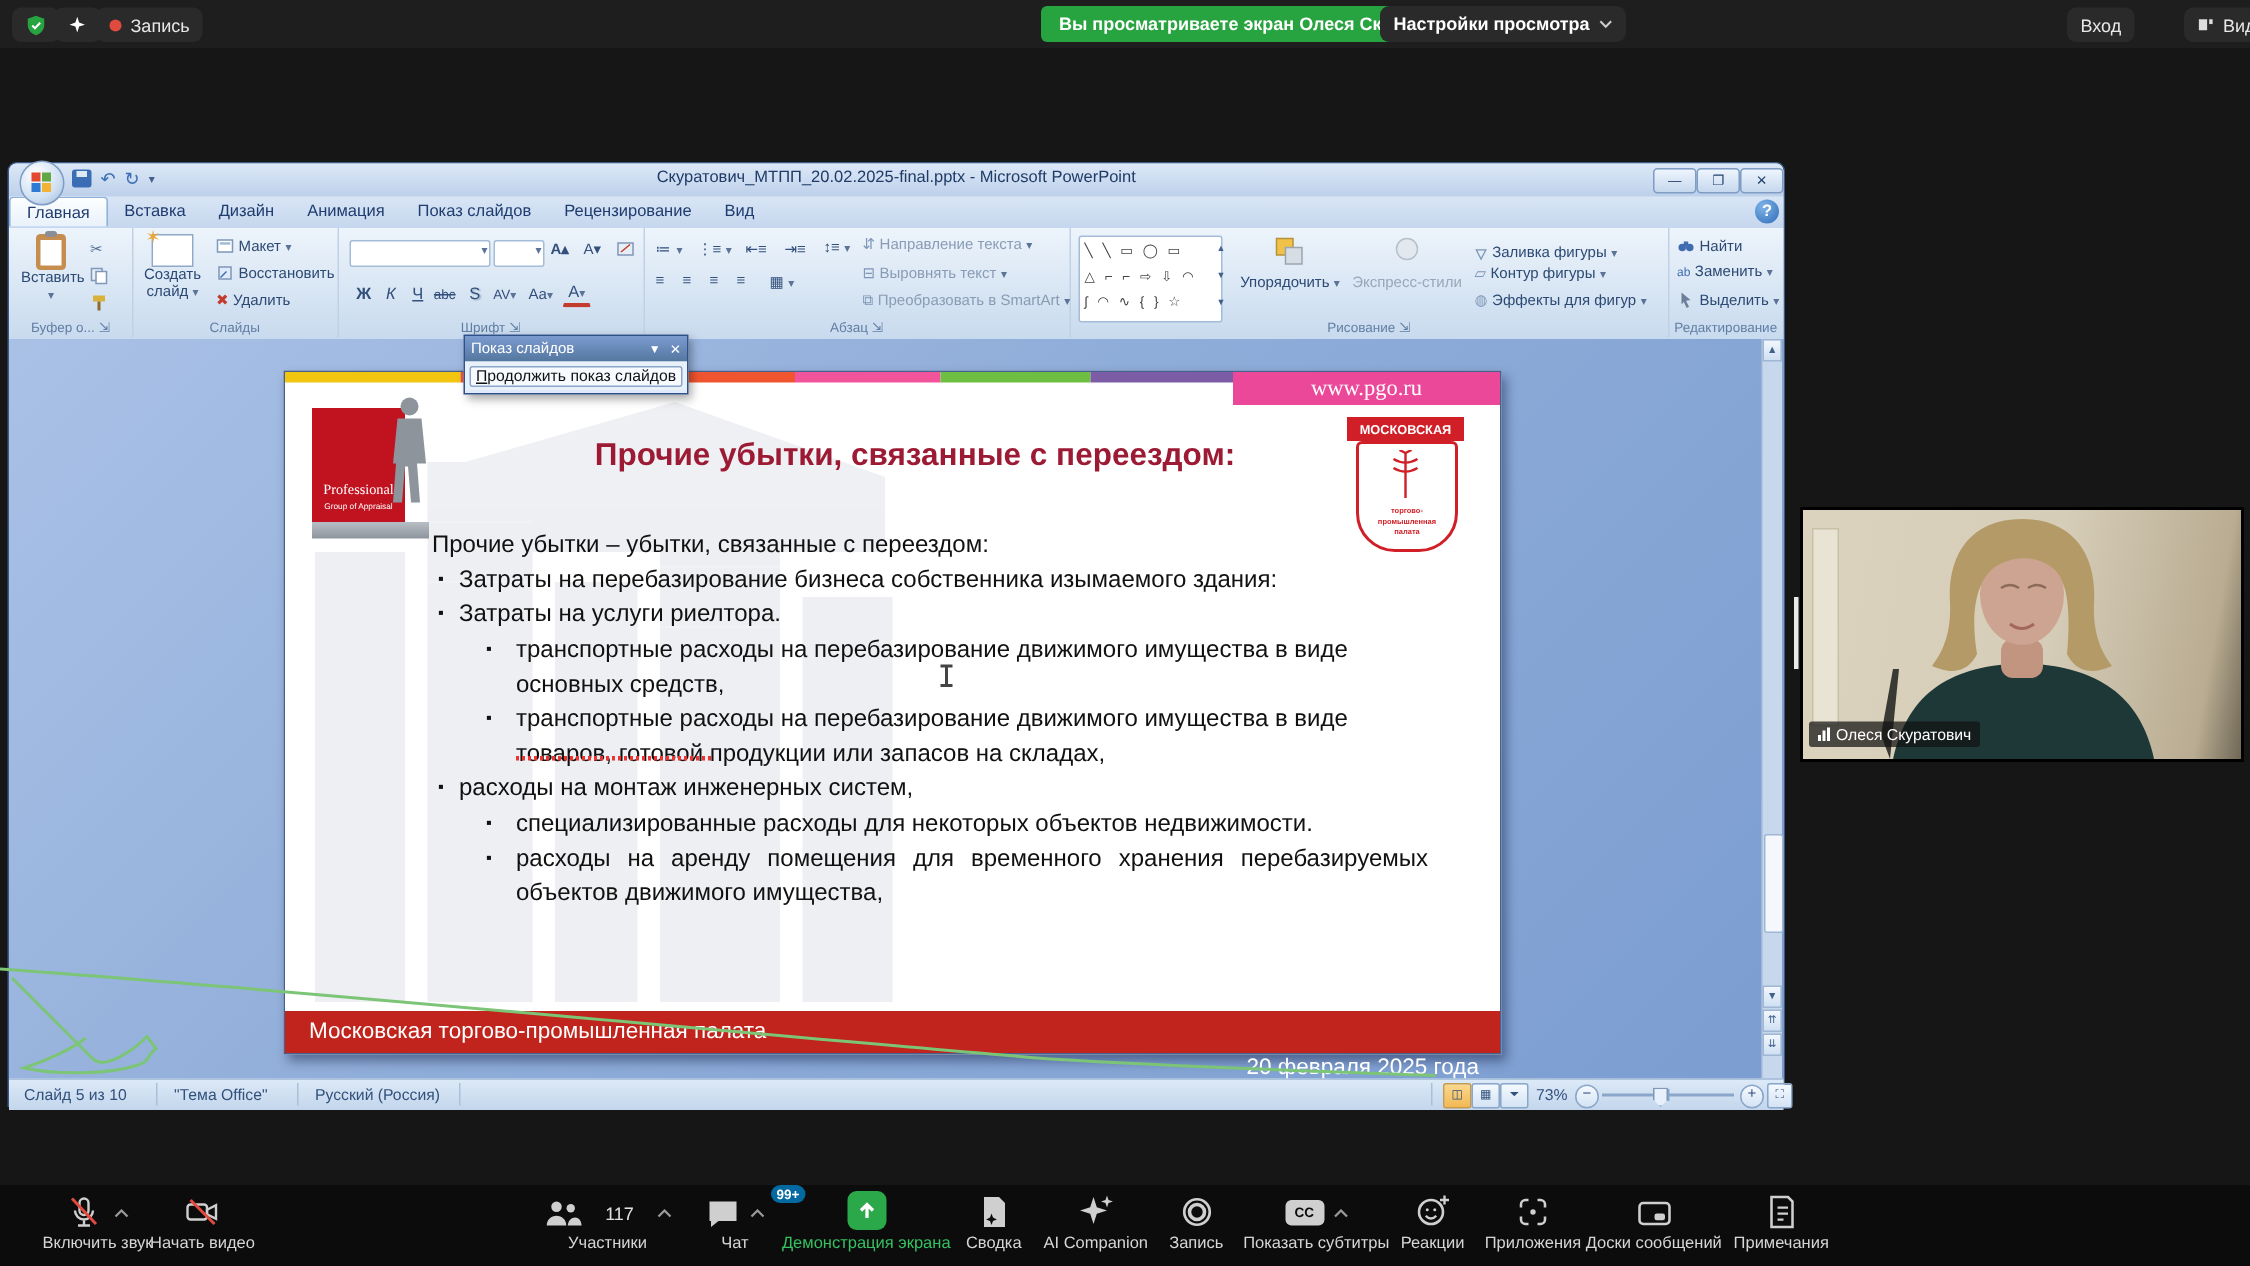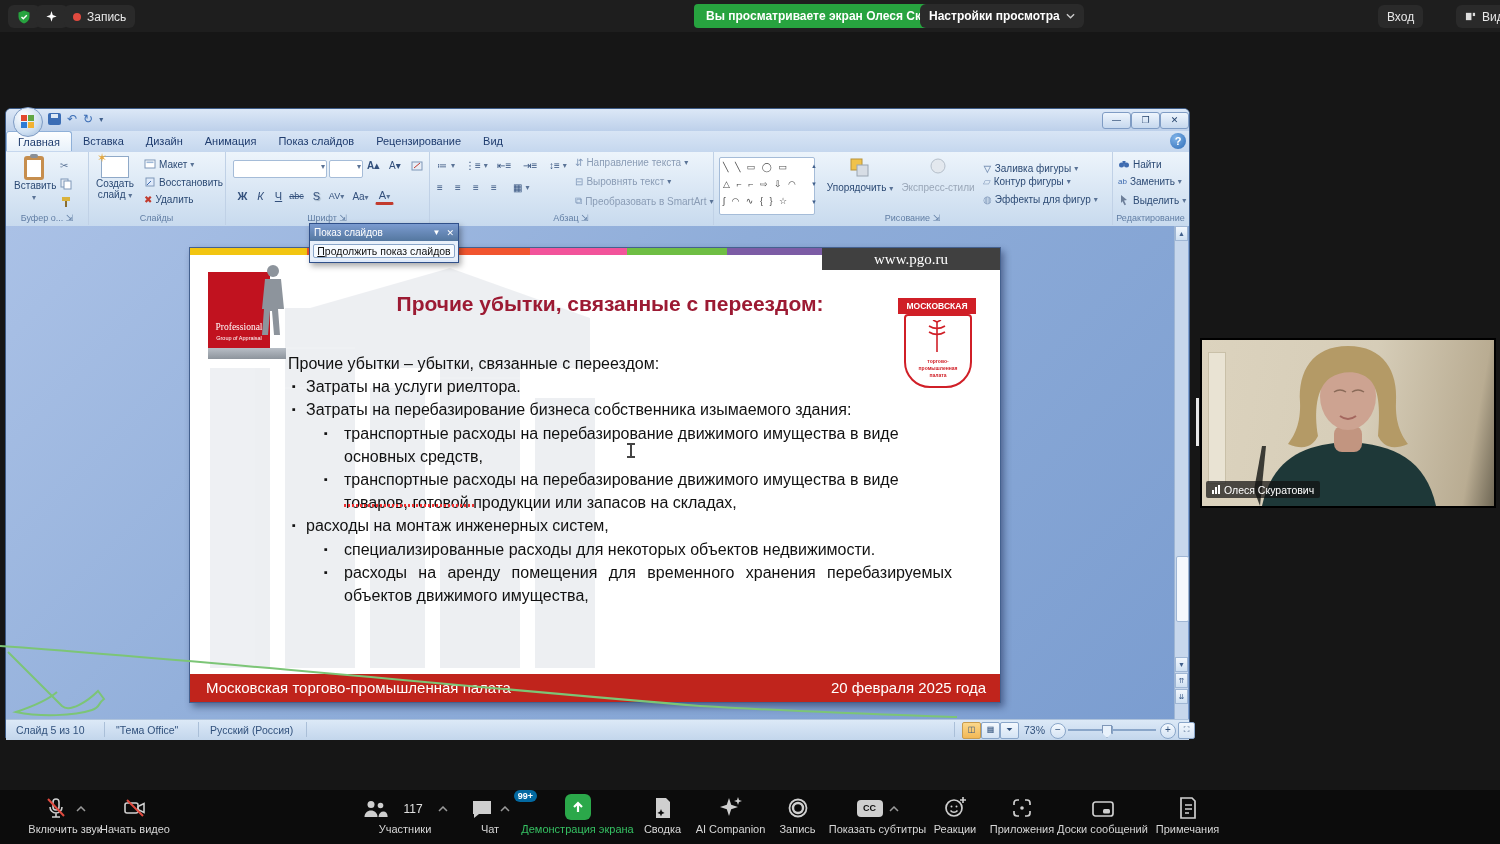--- a/index.html
+++ b/index.html
@@ -46,32 +46,32 @@
     display:flex;align-items:center;padding:0 4px;}
   #popup .body{height:19px;display:flex;align-items:center;justify-content:center;background:#e8f0fa;}
   #popup .resume{font-size:10.5px;color:#111;background:#f7fbff;border:1px solid #8aa6c9;
     padding:0 3px;border-radius:2px;}
   
   #editarea{left:0;top:117px;width:1183px;height:493px;
     background:linear-gradient(135deg,#aac1e6 0%,#8fadd9 45%,#7b9dd0 100%);overflow:hidden;}
   #slide{position:absolute;left:183px;top:21px;width:810px;height:454px;background:#fff;
     border:1px solid #44618f;box-shadow:3px 4px 7px rgba(10,20,60,.45);}
   .stripe-seg{position:absolute;top:0;height:7px;}
-  #urlbox{position:absolute;right:0;top:0;width:178px;height:22px;background:#404040;color:#fff;
+  #urlbox{position:absolute;right:0;top:0;width:178px;height:22px;background:#ec4899;color:#fff;
     font-family:"Liberation Serif",serif;font-size:15px;text-align:center;line-height:22px;}
   #slide-title{position:absolute;left:150px;top:44px;width:540px;text-align:center;
     font-size:21px;font-weight:bold;color:#9c1a33;}
   #pga-logo{position:absolute;left:18px;top:16px;width:80px;height:96px;}
   #pga-red{position:absolute;left:0;top:8px;width:62px;height:76px;background:#c1121f;}
   #pga-red .l1{position:absolute;left:0;right:0;bottom:16px;color:#fff;font-size:9.5px;text-align:center;
     font-family:"Liberation Serif",serif;}
   #pga-red .l2{position:absolute;left:0;right:0;bottom:7px;color:#fff;font-size:5.5px;text-align:center;}
   #pga-base{position:absolute;left:0;top:84px;width:78px;height:11px;
     background:linear-gradient(#b8bec6,#8d949c);}
-  #emblem{position:absolute;left:702px;top:28px;width:92px;height:92px;margin-top:20px;}
+  #emblem{position:absolute;left:702px;top:28px;width:92px;height:92px;}
   #emblem .hdr{position:absolute;left:6px;top:2px;width:78px;height:16px;background:#d01f27;color:#fff;
     font-size:8.5px;font-weight:bold;text-align:center;line-height:16px;}
   #emblem .shield{position:absolute;left:12px;top:18px;width:64px;height:70px;background:#fff;
     border:2.5px solid #d01f27;border-radius:4px 4px 26px 26px;}
   #emblem .b{position:absolute;left:0;right:0;color:#d01f27;font-weight:bold;text-align:center;font-size:5px;}
   #body-text{position:absolute;left:94px;top:104px;width:668px;font-size:16px;line-height:23.2px;color:#111;}
   .line{position:relative;}
   .b1{padding-left:22px;}
   .b1:before{content:"▪";position:absolute;left:8px;font-size:11px;}
   .b2{padding-left:60px;}
@@ -164,20 +164,21 @@
         <div style="position:absolute;left:14px;top:14px;width:6px;height:6px;background:#f2b233;"></div>
       </div>
       <div class="abs" style="left:42px;top:3px;display:flex;gap:6px;align-items:center;">
         <span style="width:13px;height:12px;background:#3b6db5;display:inline-block;border-radius:2px;position:relative;">
             <span style="position:absolute;left:3px;top:1px;width:7px;height:4px;background:#dce8f5;"></span>
           </span>
         <span style="color:#3b6db5;font-size:12px;">↶</span>
         <span style="color:#3b6db5;font-size:12px;">↻</span>
         <span style="color:#41608c;font-size:8px;">▾</span>
       </div>
+      <div class="ttl">Скуратович_МТПП_20.02.2025-final.pptx - Microsoft PowerPoint</div>
       <div class="winbtn" style="left:1096px;">—</div>
       <div class="winbtn" style="left:1125px;">❐</div>
       <div class="winbtn" style="left:1154px;">✕</div>
     </div>
 
     <div class="abs" id="tabsrow">
       <div style="width:46px;float:left;"></div>
       <div class="ptab active"><span>Главная</span></div>
       <div class="ptab"><span>Вставка</span></div>
       <div class="ptab"><span>Дизайн</span></div>
@@ -428,38 +429,38 @@
               <path d="M13 2l-4-2M13 2l4-2"></path>
             </g>
             </svg>
           <div class="b" style="top:62px;">торгово-</div>
           <div class="b" style="top:69px;">промышленная</div>
           <div class="b" style="top:76px;">палата</div>
         </div>
 
         <div id="body-text">
           <div class="line" style="margin-left:4px;">Прочие убытки – убытки, связанные с переездом:</div>
+          <div class="line b1">Затраты на перебазирование бизнеса собственника изымаемого здания:</div>
           <div class="line b1">Затраты на услуги риелтора.</div>
-          <div class="line b1">Затраты на перебазирование бизнеса собственника изымаемого здания:</div>
           <div class="line b2">транспортные расходы на перебазирование движимого имущества в виде основных средств,</div>
           <div class="line b2">транспортные расходы на перебазирование движимого имущества в виде товаров, готовой продукции или запасов на складах,</div>
           <div class="line b1">расходы на монтаж инженерных систем,</div>
           <div class="line b2 just">специализированные расходы для некоторых объектов недвижимости.</div>
           <div class="line b2 just">расходы на аренду помещения для временного хранения перебазируемых объектов движимого имущества,</div>
         </div>
         <div id="squiggle"></div>
 
         <div style="position:absolute;left:440px;top:196px;width:2px;height:13px;background:#444;">
           <div style="position:absolute;left:-3px;top:-1px;width:8px;height:2px;background:#444;"></div>
           <div style="position:absolute;left:-3px;bottom:-1px;width:8px;height:2px;background:#444;"></div>
         </div>
 
         <div id="slide-footer">
           <span style="position:absolute;left:16px;">Московская торгово-промышленная палата</span>
-          <span style="position:absolute;right:14px;">20 февраля 2025 года</span>
+          <span style="position:absolute;right:14px;margin-top:24px;">20 февраля 2025 года</span>
         </div>
       </div>
 
       <div id="vscroll">
         <div class="sbtn" style="top:0;">▲</div>
         <div id="sthumb"></div>
         <div class="sbtn" style="top:431px;">▼</div>
         <div class="sbtn" style="top:447px;">⇈</div>
         <div class="sbtn" style="top:463px;">⇊</div>
       </div>

